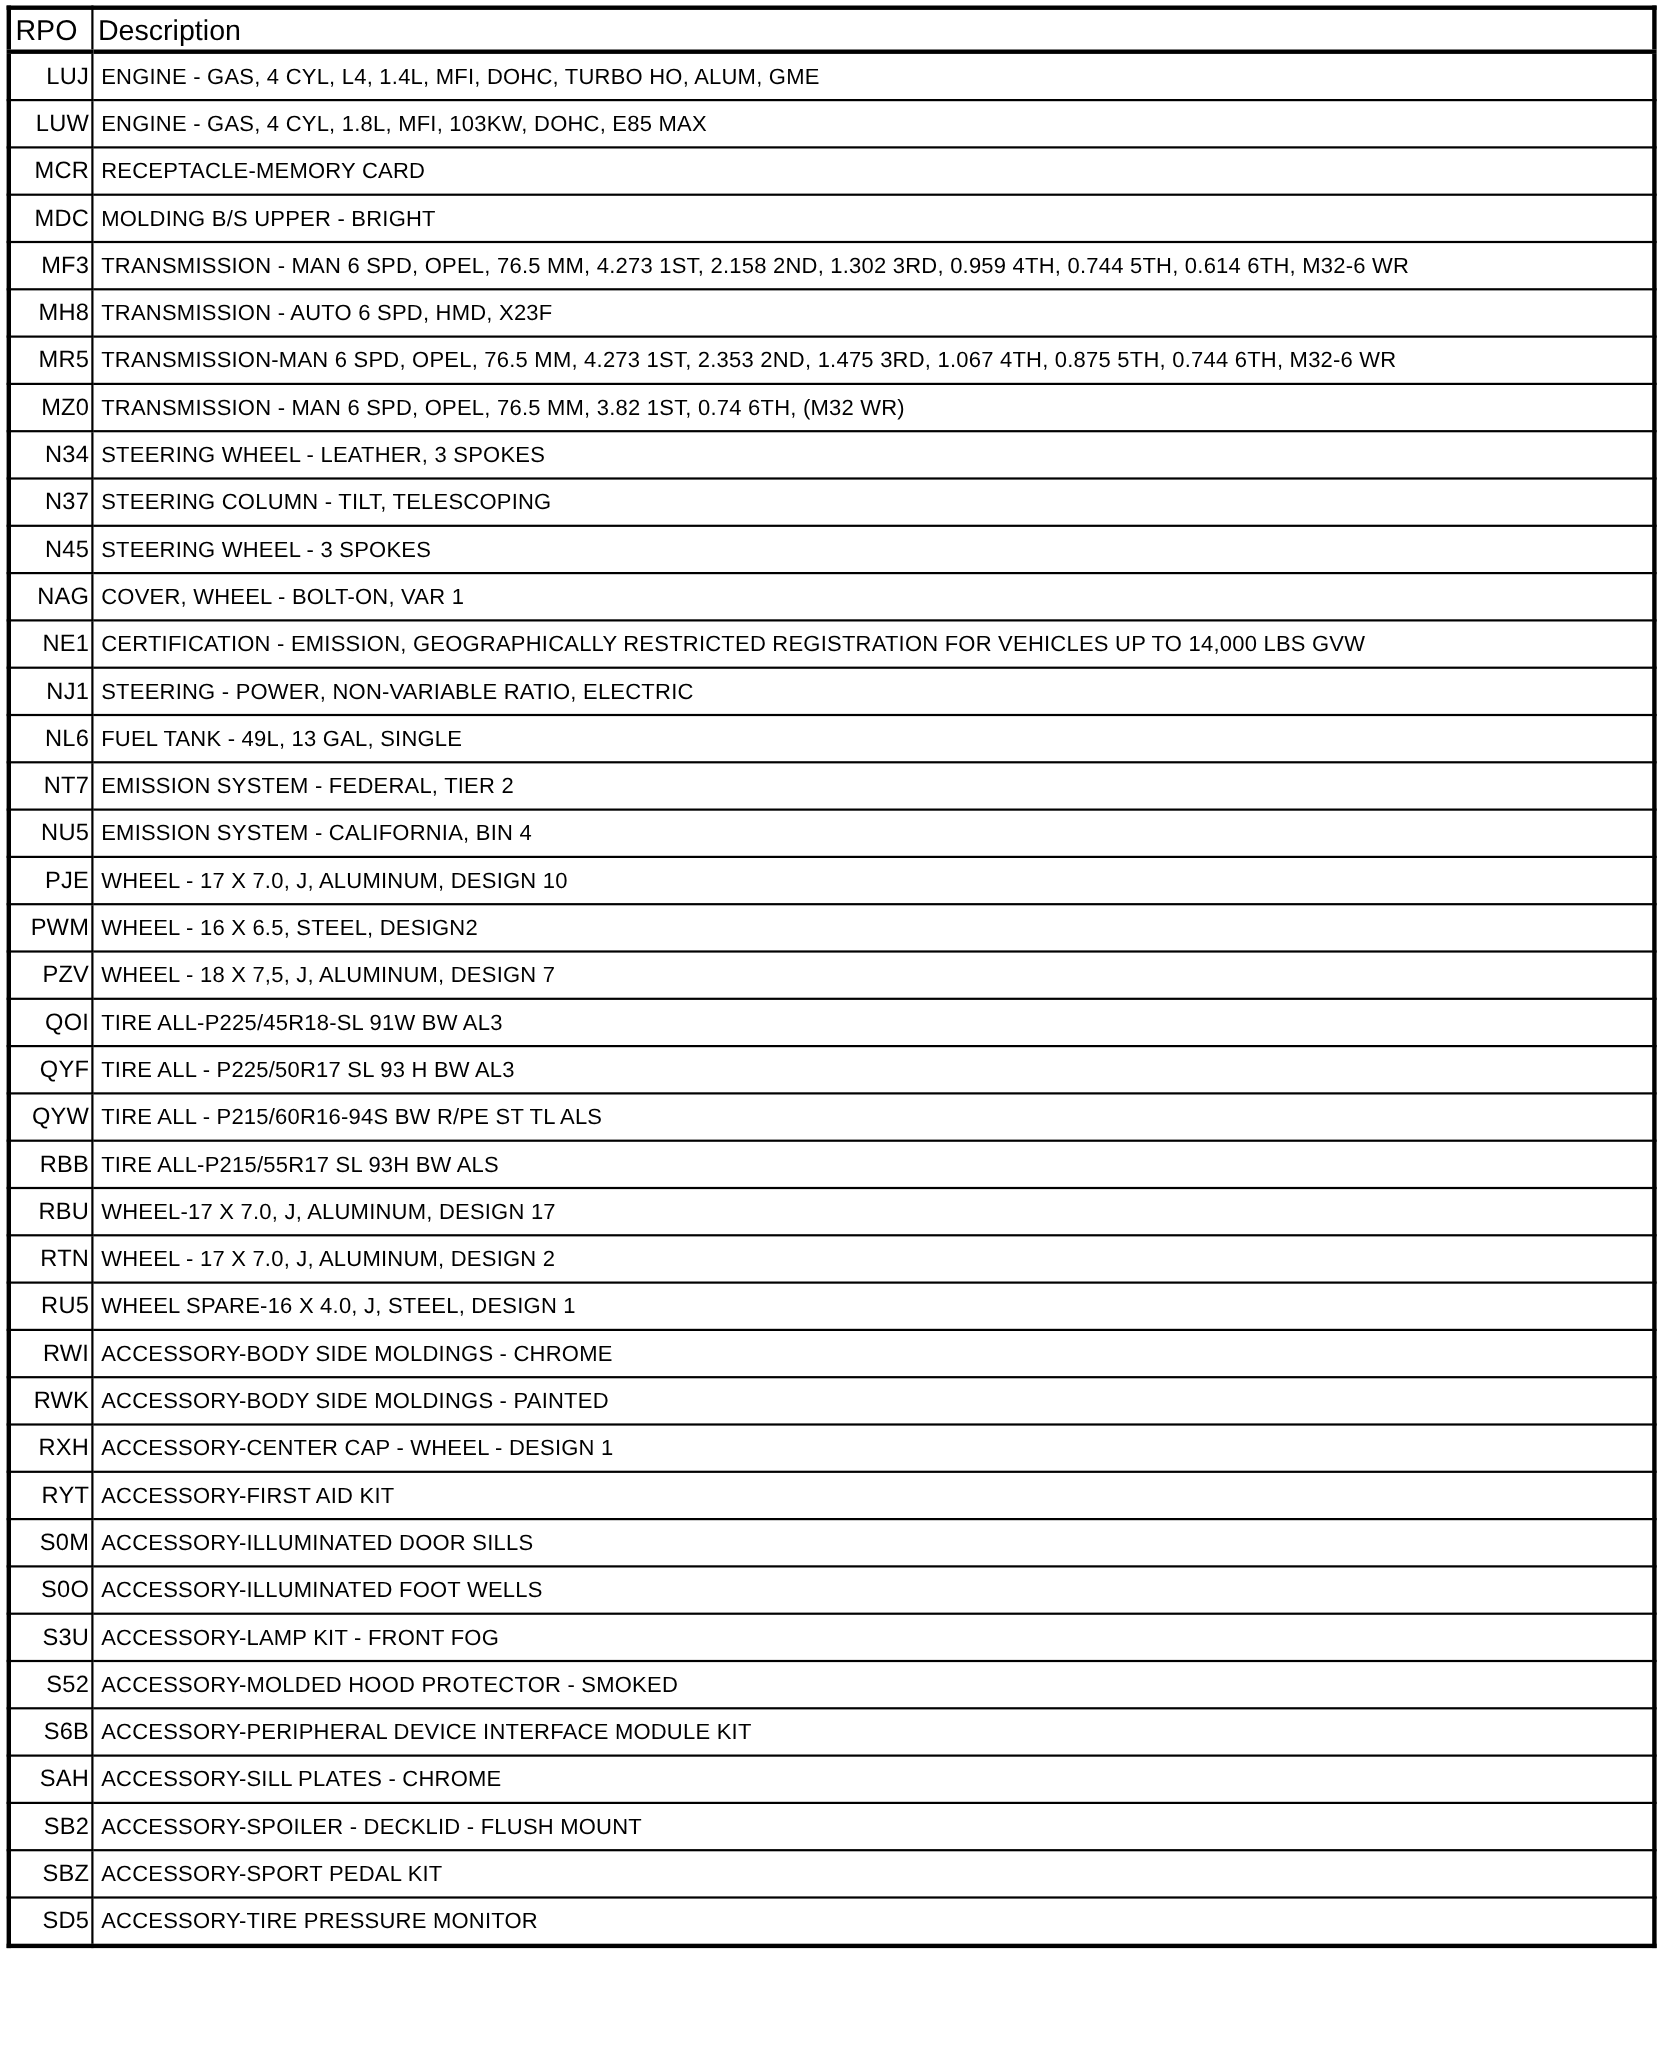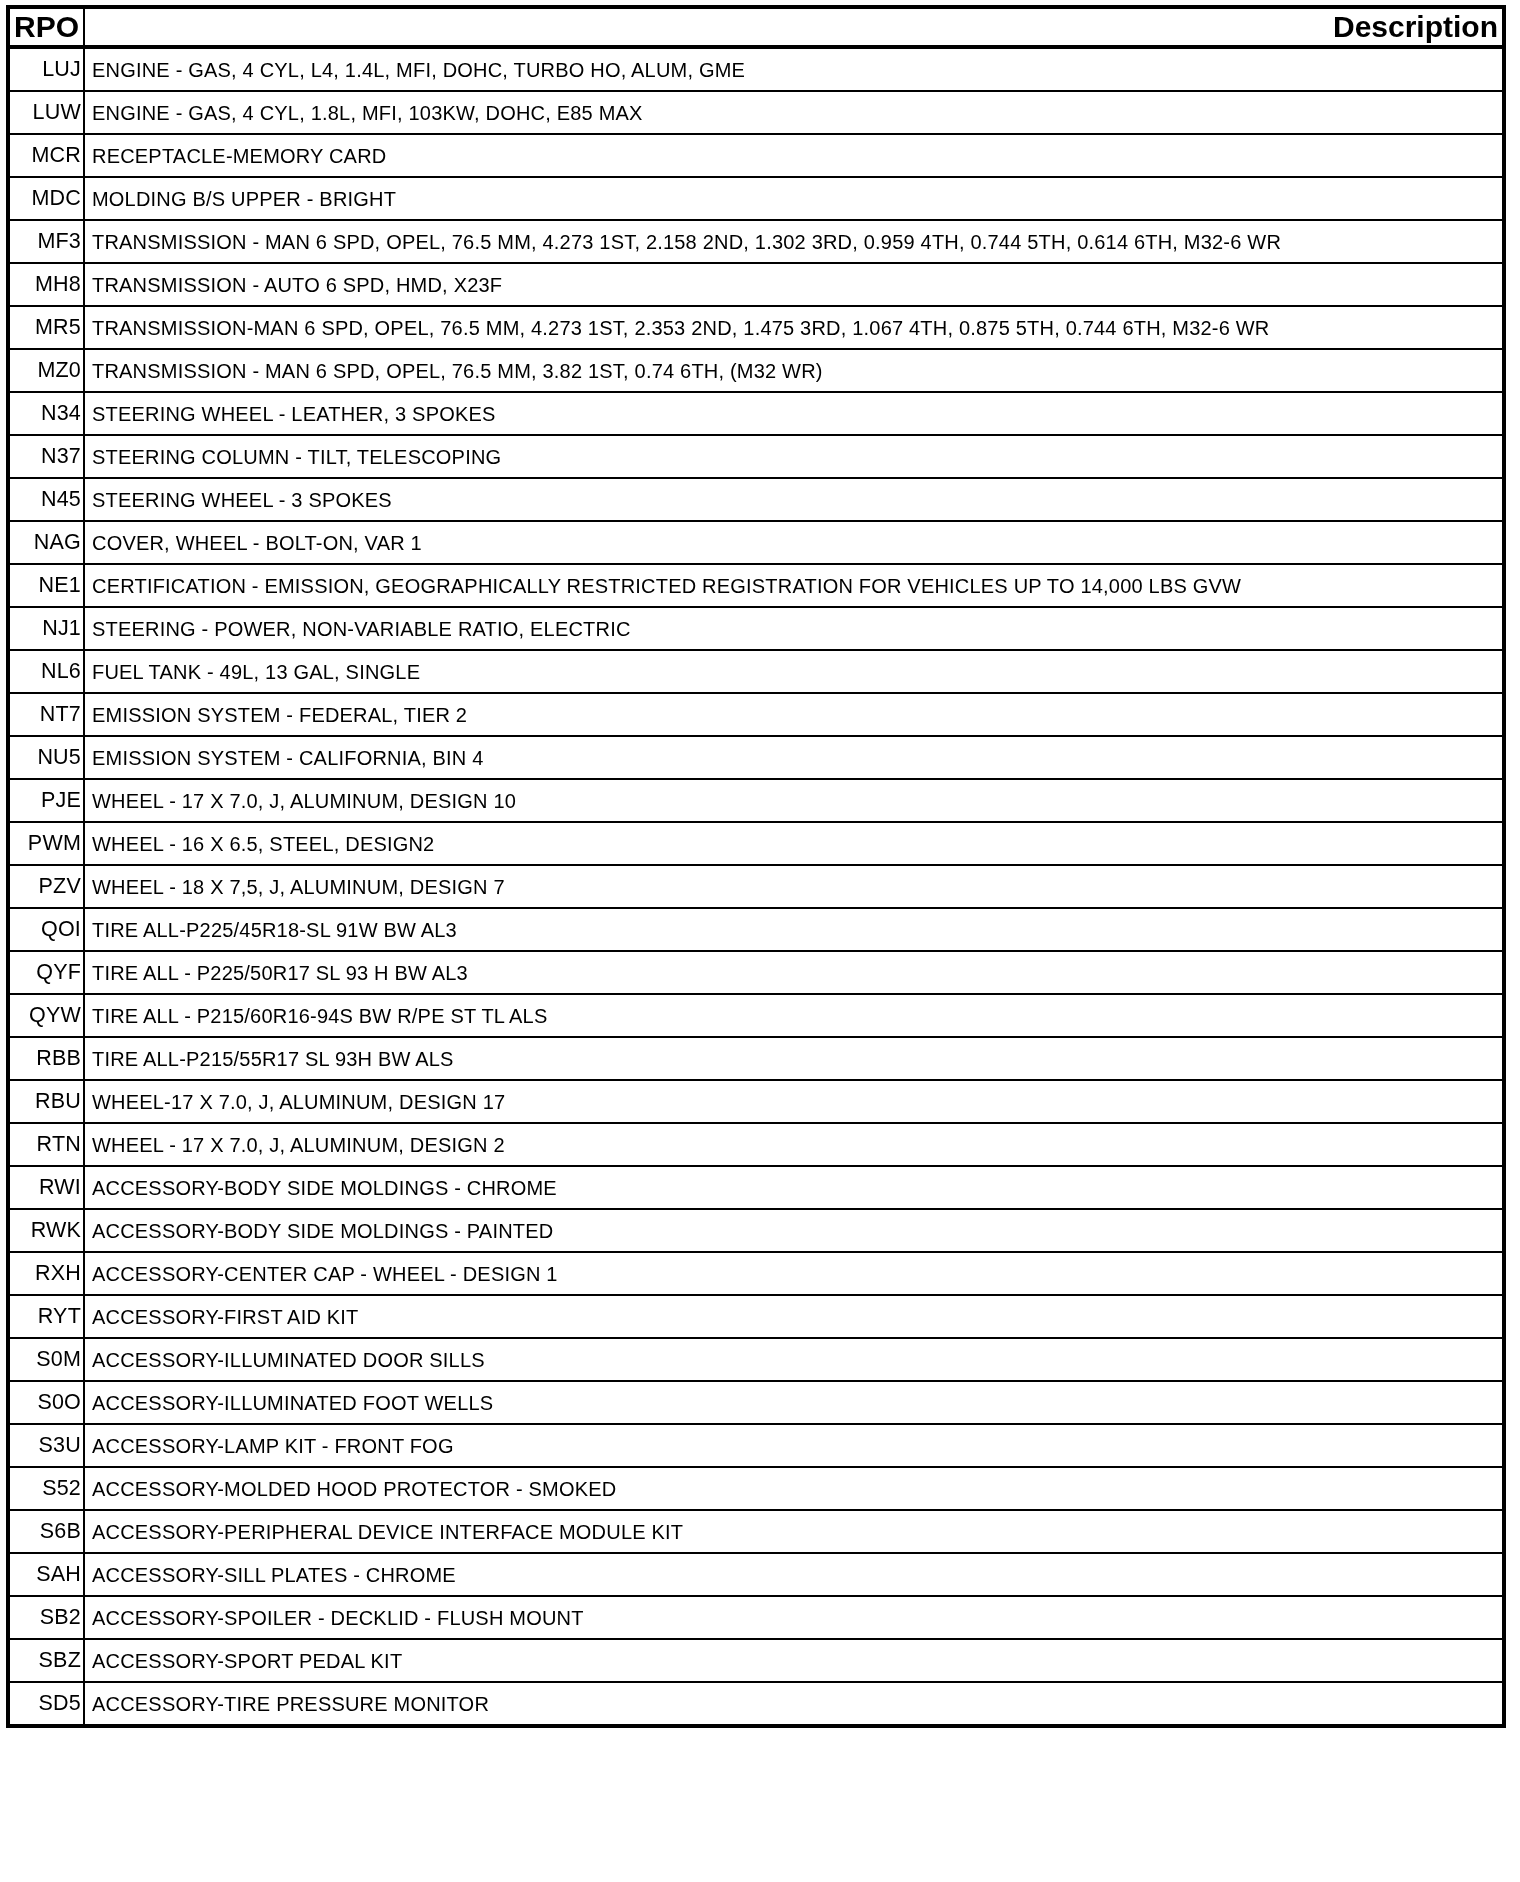--- a/index.html
+++ b/index.html
@@ -24,23 +24,23 @@
   }
   table.rpo-table th,
   table.rpo-table td {
     border: 2px solid #000000;
     vertical-align: middle;
     overflow: hidden;
   }
   table.rpo-table thead th {
     border-bottom: 4px solid #000000;
     height: 34px;
-    font-size: 30px;
-    font-weight: bold;
-    text-align: right;
+    font-size: 26px;
+    font-weight: normal;
+    text-align: left;
     padding: 1px 4px;
   }
   col.code-col { width: 76px; }
   td.code-cell {
     text-align: right;
     font-size: 21.5px;
     padding: 1px 2px;
     height: 39px;
     letter-spacing: 0.2px;
   }
@@ -167,20 +167,24 @@
         </tr>
         <tr>
           <td class="code-cell">RBU</td>
           <td class="desc-cell">WHEEL-17 X 7.0, J, ALUMINUM, DESIGN 17</td>
         </tr>
         <tr>
           <td class="code-cell">RTN</td>
           <td class="desc-cell">WHEEL - 17 X 7.0, J, ALUMINUM, DESIGN 2</td>
         </tr>
         <tr>
+          <td class="code-cell">RU5</td>
+          <td class="desc-cell">WHEEL SPARE-16 X 4.0, J, STEEL, DESIGN 1</td>
+        </tr>
+        <tr>
           <td class="code-cell">RWI</td>
           <td class="desc-cell">ACCESSORY-BODY SIDE MOLDINGS - CHROME</td>
         </tr>
         <tr>
           <td class="code-cell">RWK</td>
           <td class="desc-cell">ACCESSORY-BODY SIDE MOLDINGS - PAINTED</td>
         </tr>
         <tr>
           <td class="code-cell">RXH</td>
           <td class="desc-cell">ACCESSORY-CENTER CAP - WHEEL - DESIGN 1</td>

